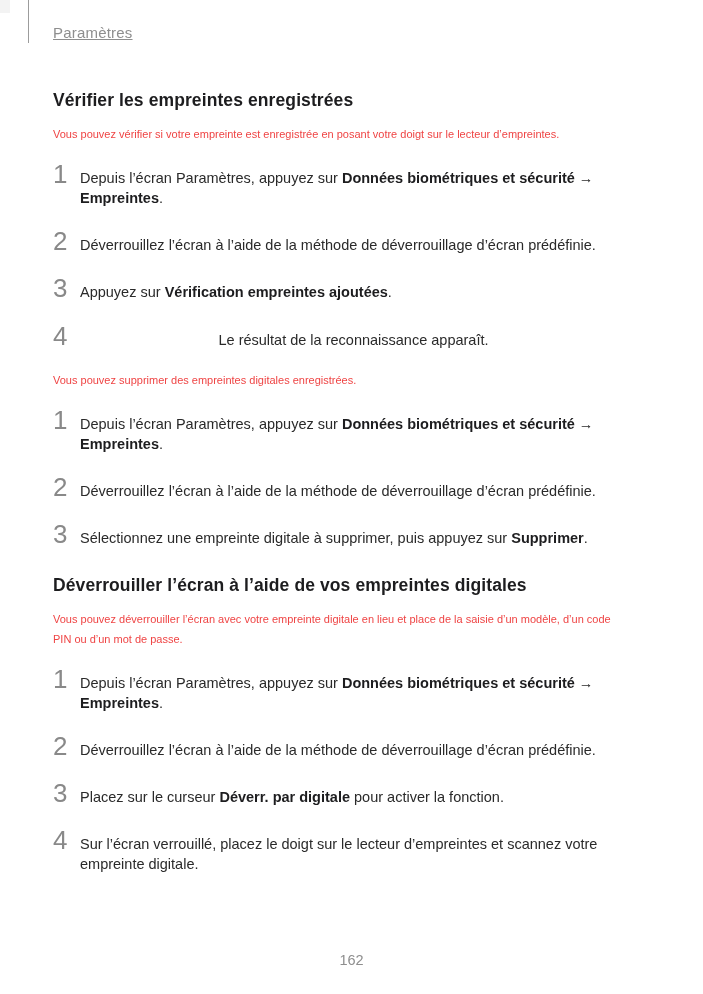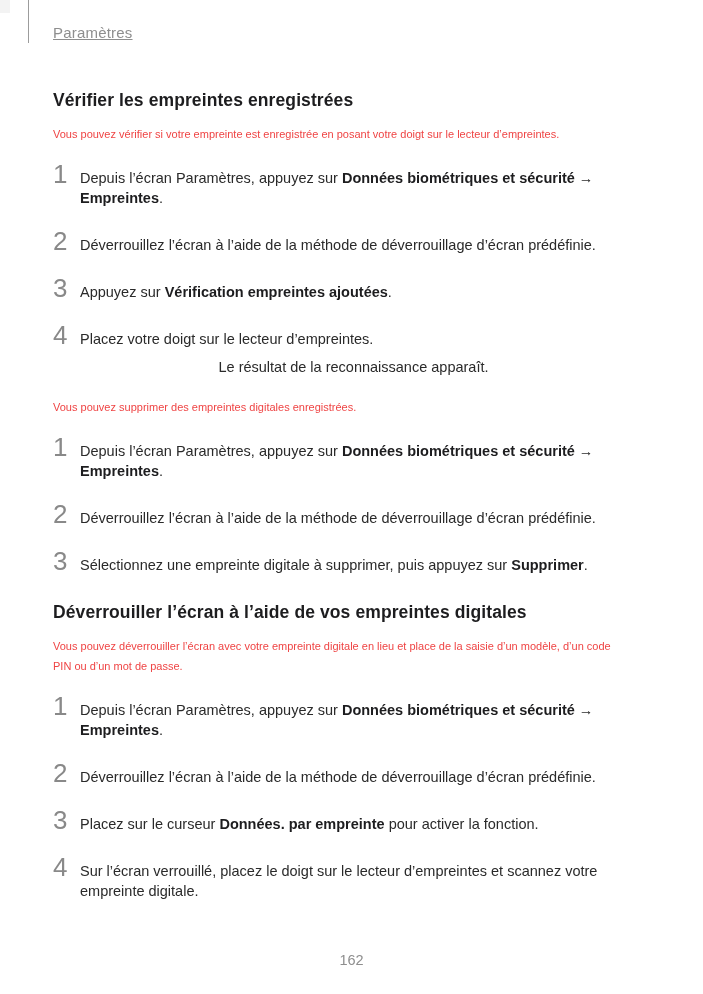--- a/index.html
+++ b/index.html
@@ -116,21 +116,20 @@
       </div>
       <div class="step-item">
         <div class="step-number">3</div>
         <div class="step-body">
           <div><span>Appuyez sur </span><b>Vérification empreintes ajoutées</b><span>.</span></div>
         </div>
       </div>
       <div class="step-item">
         <div class="step-number">4</div>
         <div class="step-body">
-          <div><span>Placez votre doigt sur le lecteur d’empreintes.</span></div>
           <div class="step-result">Le résultat de la reconnaissance apparaît.</div>
         </div>
       </div>
     </section>
     <section class="doc-section">
       <p class="section-intro">Vous pouvez supprimer des empreintes digitales enregistrées.</p>
       <div class="step-item">
         <div class="step-number">1</div>
         <div class="step-body">
           <div><span>Depuis l’écran Paramètres, appuyez sur </span><b>Données biométriques et sécurité</b><span> → </span><b>Empreintes</b><span>.</span></div>
@@ -160,21 +159,21 @@
       </div>
       <div class="step-item">
         <div class="step-number">2</div>
         <div class="step-body">
           <div><span>Déverrouillez l’écran à l’aide de la méthode de déverrouillage d’écran prédéfinie.</span></div>
         </div>
       </div>
       <div class="step-item">
         <div class="step-number">3</div>
         <div class="step-body">
-          <div><span>Placez sur le curseur </span><b>Données. par empreinte</b><span> pour activer la fonction.</span></div>
+          <div><span>Placez sur le curseur </span><b>Déverr. par digitale</b><span> pour activer la fonction.</span></div>
         </div>
       </div>
       <div class="step-item">
         <div class="step-number">4</div>
         <div class="step-body">
           <div><span>Sur l’écran verrouillé, placez le doigt sur le lecteur d’empreintes et scannez votre empreinte digitale.</span></div>
         </div>
       </div>
     </section>
   </main>

